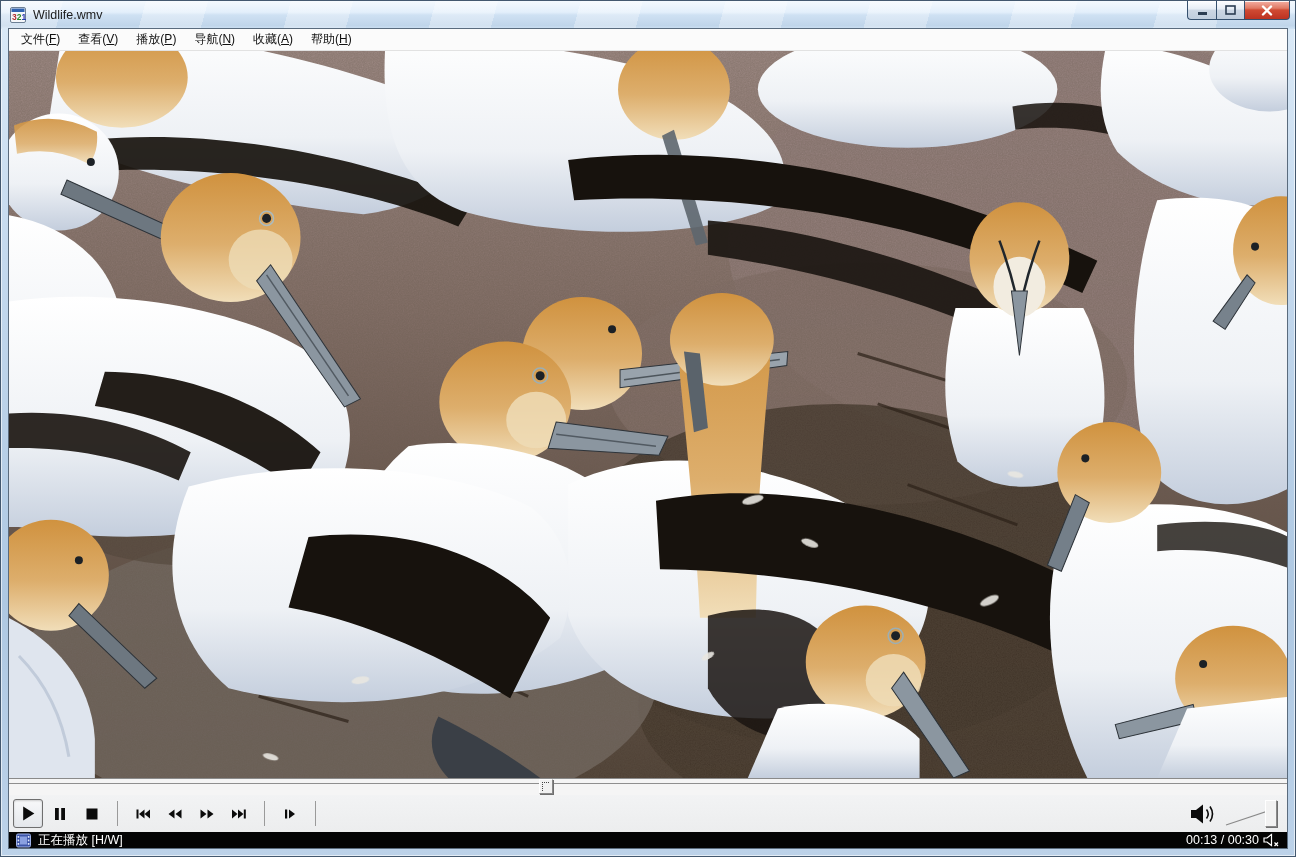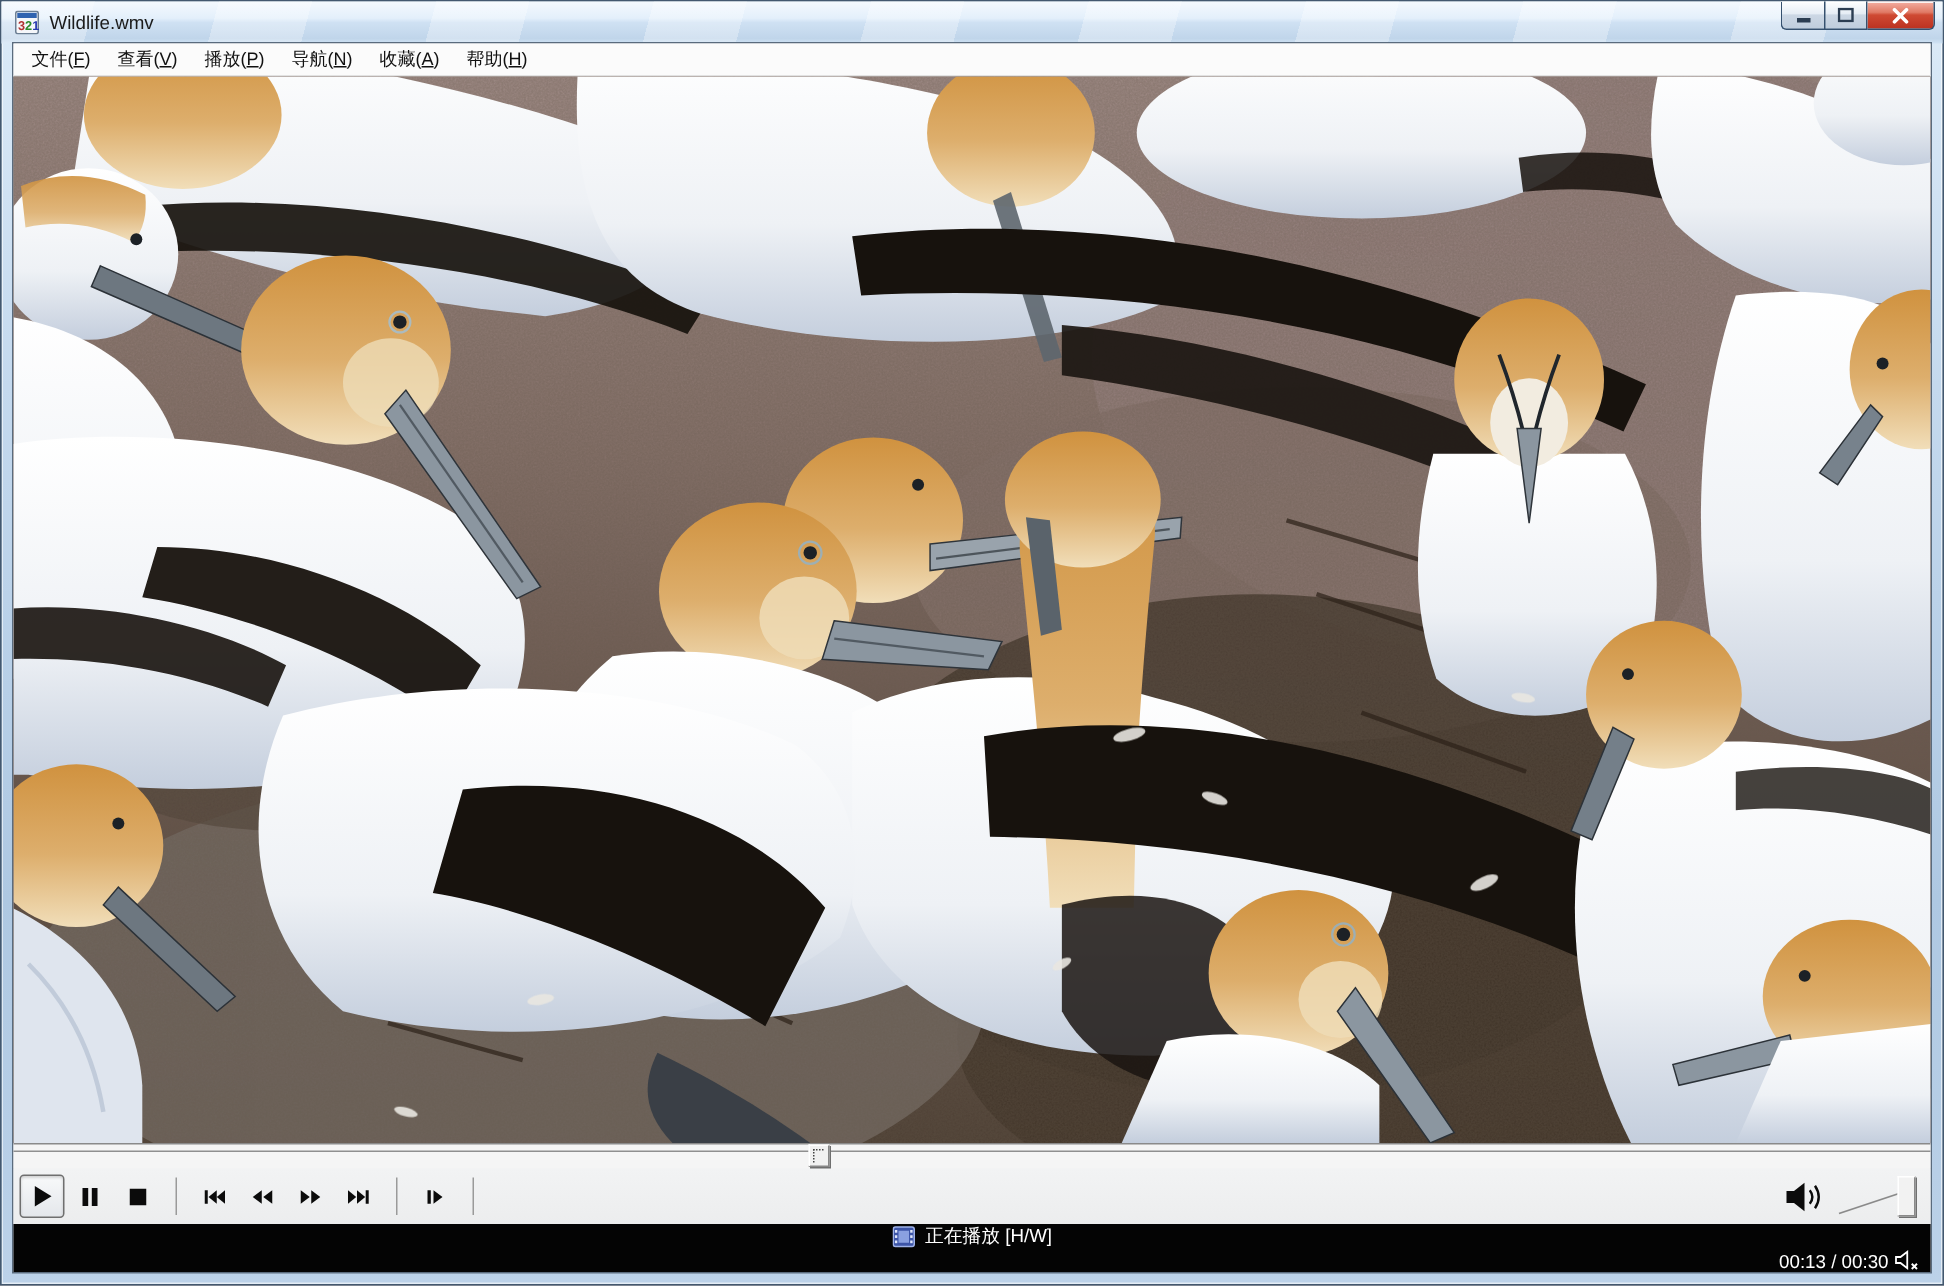--- a/index.html
+++ b/index.html
@@ -67,22 +67,22 @@
   .tb-sep { width:1px; height:25px; background:#9a9a9a; margin:0 9px; }
   .glyph { fill:#0b0b0b; }
   .vol-group { margin-left:auto; display:flex; align-items:center; }
   .vol-icon { width:30px; height:26px; margin-right:6px; }
   .vol-slider { position:relative; width:54px; height:30px; margin-right:2px; }
   .vol-thumb { position:absolute; top:1px; width:12px; height:27px;
     background:#f2f2f2; border:1px solid #8a8a8a; border-top-color:#fff; border-left-color:#fff;
     box-shadow:1px 1px 0 #707070; }
 
   
-  .statusbar { height:32px; background:#040404; color:#fff; display:flex;
-    align-items:center; padding:0 7px; font-size:12.5px;flex-direction:column; }
+  .statusbar { height:16px; background:#040404; color:#fff; display:flex;
+    align-items:center; padding:0 7px; font-size:12.5px; }
   .status-left { display:flex; align-items:center; gap:7px; }
   .status-right { margin-left:auto; display:flex; align-items:center; gap:3px; }
 </style>
 </head>
 <body>
 
 <div class="window">
 
   <div class="titlebar">
     <svg class="app-icon" viewBox="0 0 16 16">

